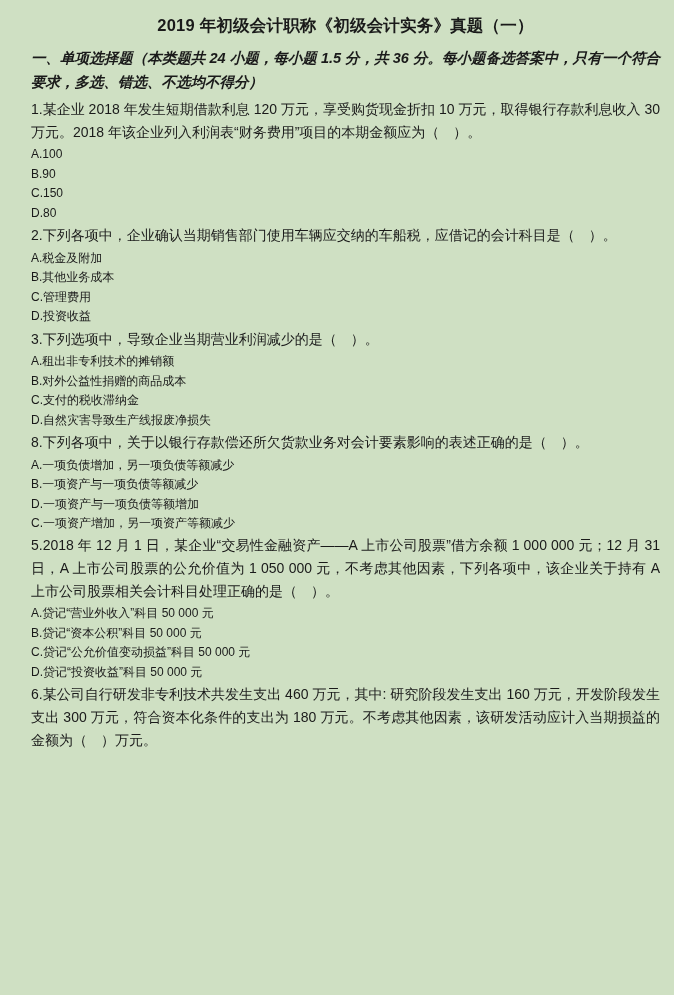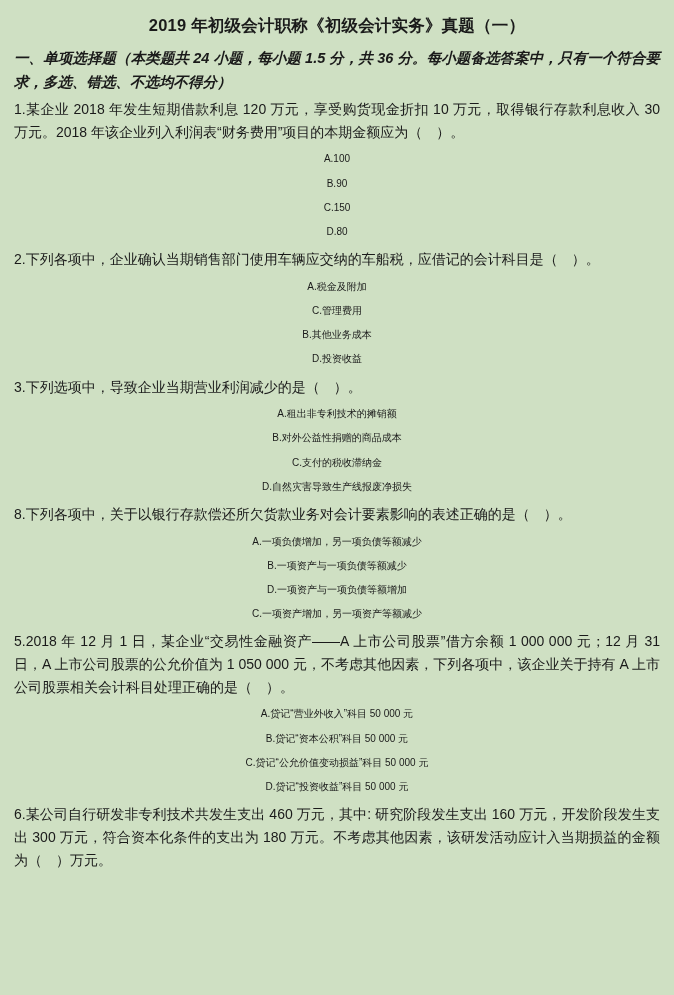--- a/index.html
+++ b/index.html
@@ -11,21 +11,21 @@
     height: 995px;
     background: #cfe0c3;
     font-family: "Liberation Sans", sans-serif;
     color: #1a1a1a;
     overflow: hidden;
   }
   .page {
     box-sizing: border-box;
     width: 674px;
     height: 995px;
-    padding: 10px 14px 0 14px;
+    padding: 10px 14px 0 31px;
   }
   .doc-title {
     text-align: center;
     font-size: 16.5px;
     font-weight: bold;
     letter-spacing: 0.2px;
     margin: 4px 0 10px 0;
     line-height: 1.4;
   }
   .section-heading {
@@ -39,25 +39,25 @@
   .question {
     margin: 0 0 1px 0;
   }
   .q-stem {
     font-size: 14px;
     line-height: 1.62;
     text-align: justify;
     margin: 0 0 2px 0;
   }
   .q-option {
-    font-size: 10px;
+    font-size: 12px;
     line-height: 1.62;
-    margin: 8px;
+    margin: 0;
     padding: 0;
-    text-align: center;
+    text-align: left;
   }
 </style>
 </head>
 <body>
 
 <div class="page">
 
   <div class="doc-title">2019 年初级会计职称《初级会计实务》真题（一）</div>
 
   <div class="section-heading">一、单项选择题（本类题共 24 小题，每小题 1.5 分，共 36 分。每小题备选答案中，只有一个符合要求，多选、错选、不选均不得分）</div>
@@ -66,22 +66,22 @@
     <div class="q-stem">1.某企业 2018 年发生短期借款利息 120 万元，享受购货现金折扣 10 万元，取得银行存款利息收入 30 万元。2018 年该企业列入利润表“财务费用”项目的本期金额应为（　）。</div>
     <div class="q-option">A.100</div>
     <div class="q-option">B.90</div>
     <div class="q-option">C.150</div>
     <div class="q-option">D.80</div>
   </div>
 
   <div class="question">
     <div class="q-stem">2.下列各项中，企业确认当期销售部门使用车辆应交纳的车船税，应借记的会计科目是（　）。</div>
     <div class="q-option">A.税金及附加</div>
+    <div class="q-option">B.其他业务成本</div>
     <div class="q-option">C.管理费用</div>
-    <div class="q-option">B.其他业务成本</div>
     <div class="q-option">D.投资收益</div>
   </div>
 
   <div class="question">
     <div class="q-stem">3.下列选项中，导致企业当期营业利润减少的是（　）。</div>
     <div class="q-option">A.租出非专利技术的摊销额</div>
     <div class="q-option">B.对外公益性捐赠的商品成本</div>
     <div class="q-option">C.支付的税收滞纳金</div>
     <div class="q-option">D.自然灾害导致生产线报废净损失</div>
   </div>

